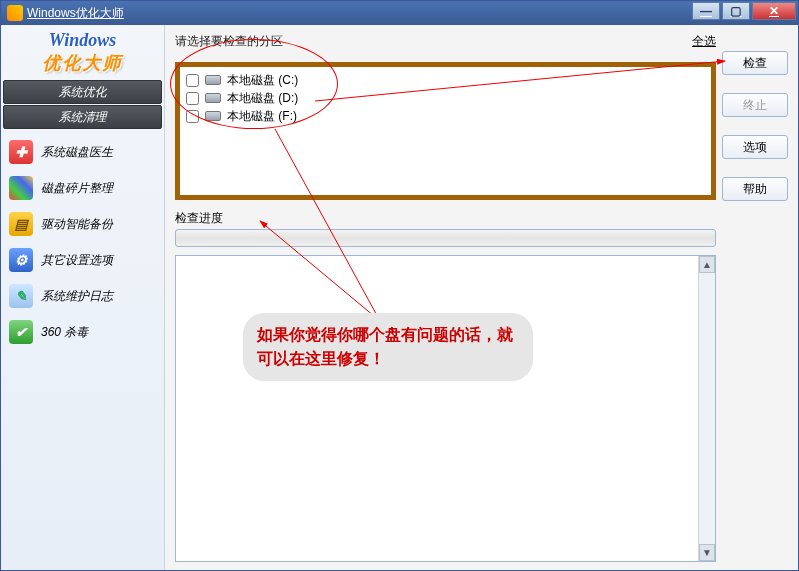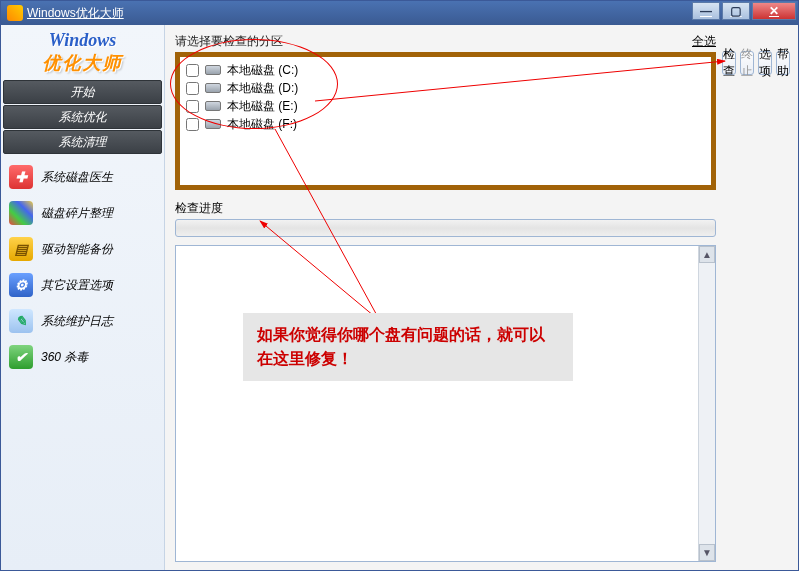--- a/index.html
+++ b/index.html
@@ -21,33 +21,33 @@
   .subitem { height:36px; display:flex; align-items:center; gap:8px; padding:0 6px; cursor:pointer; border-radius:3px; }
   .subitem .ico { width:24px; height:24px; border-radius:4px; display:flex; align-items:center; justify-content:center; color:#fff; font-size:14px; font-weight:bold; }
   .ico.red { background:linear-gradient(#ff6b6b,#d33); }
   .ico.multi { background:linear-gradient(45deg,#e44,#4c4,#46e,#ec4); }
   .ico.yellow { background:linear-gradient(#ffd24a,#e6a800); color:#7a5200;}
   .ico.blue { background:linear-gradient(#6aa0ff,#2f63c8); }
   .ico.green { background:linear-gradient(#7fd47f,#2e9e2e); }
   .ico.pen { background:linear-gradient(#cfe7ff,#9cc2ef); color:#2a6; }
   .content { flex:1; padding:8px 10px; display:flex; gap:6px; position:relative; }
   .main { flex:1; display:flex; flex-direction:column; }
-  .section-label { font-size:12px; color:#222; margin-bottom:2px; display:flex; justify-content:space-between;}
+  .section-label { font-size:12px; color:#222; margin-bottom:12px; display:flex; justify-content:space-between;}
   .section-label a { color:#000000; text-decoration:underline; cursor:pointer;}
   .listbox { border:5px solid #a16207; background:#fff; height:138px; padding:4px 6px; overflow:auto; }
   .drive { display:flex; align-items:center; gap:6px; height:18px; }
   .drive input { margin:0; }
   .drive .dico { width:16px; height:10px; background:linear-gradient(#cfd6df,#9aa3ad); border:1px solid #777; border-radius:2px; }
   .plabel { margin-top:10px; font-size:12px;}
   .progress { height:18px; border:1px solid #9fb6d4; border-radius:3px; background: linear-gradient(#f2f2f2 0%, #e4e4e4 50%, #efefef 100%); margin-top:2px; }
   .log { flex:1; margin-top:8px; border:1px solid #9fb6d4; background:#fff; position:relative; }
   .log-scroll { position:absolute; right:0; top:0; width:17px; height:100%; background:#eef1f5; border-left:1px solid #cfd6df; }
   .log-scroll .up,.log-scroll .down { height:17px; background:#dde3ea; border:1px solid #b8c1cc; display:flex; align-items:center; justify-content:center; font-size:10px; color:#556;}
   .log-scroll .down { position:absolute; bottom:0; width:100%; }
-  .btncol { width:66px; display:flex; gap:4px; padding-top:18px;}
+  .btncol { width:66px; display:flex; flex-direction:column; gap:18px; padding-top:18px;}
   .btn { height:24px; border:1px solid #9fb6d4; background:linear-gradient(#fdfdfd,#e9eef6); border-radius:3px; display:flex; align-items:center; justify-content:center; font-size:12px; cursor:pointer;}
   .btn.disabled { color:#999; cursor:default; }
 
   
   .oval { position:absolute; border:1px solid #e00; border-radius:50%; }
   .note { position:absolute; color:#c00; font-size:16px; font-weight:bold; line-height:1.5; background:#e6e6e6; padding:10px 14px; }
   svg.overlay { position:absolute; left:0; top:0; pointer-events:none; }
 </style>
 </head>
 <body>
@@ -63,21 +63,20 @@
       <div class="tbbtn close">✕</div>
     </div>
   </div>
 
   <div class="body">
     <div class="sidebar">
       <div class="logo">
         <div class="l1">Windows</div>
         <div class="l2">优化大师</div>
       </div>
-      <div class="nav-dark">开始</div>
       <div class="nav-dark">系统优化</div>
       <div class="nav-dark">系统清理</div>
 
       <div class="subnav">
         <div class="subitem">
           <div class="ico red">✚</div>
           <span>系统磁盘医生</span>
         </div>
         <div class="subitem">
           <div class="ico multi"></div>
@@ -115,25 +114,20 @@
             <span>本地磁盘 (C:)</span>
           </div>
           <div class="drive">
             <input type="checkbox" style="">
             <span class="dico"></span>
             <span>本地磁盘 (D:)</span>
           </div>
           <div class="drive">
             <input type="checkbox" style="">
             <span class="dico"></span>
-            <span>本地磁盘 (E:)</span>
-          </div>
-          <div class="drive">
-            <input type="checkbox" style="">
-            <span class="dico"></span>
             <span>本地磁盘 (F:)</span>
           </div>
         </div>
 
         <div class="plabel">检查进度</div>
         <div class="progress"></div>
 
         <div class="log">
           <div class="log-scroll">
             <div class="up">▲</div>
@@ -153,17 +147,17 @@
       <svg class="overlay" width="640" height="540">
         <defs>
           <marker id="ah" markerWidth="10" markerHeight="10" refX="8" refY="3" orient="auto">
             <path d="M0,0 L0,6 L9,3 z" fill="#e00"></path>
           </marker>
         </defs>
         <line x1="110" y1="104" x2="215" y2="296" stroke="#e00" stroke-width="1"></line>
         <line x1="150" y1="76" x2="560" y2="36" stroke="#e00" stroke-width="1" marker-end="url(#ah)"></line>
         <line x1="215" y1="296" x2="95" y2="196" stroke="#e00" stroke-width="1" marker-end="url(#ah)"></line>
       </svg>
-      <div class="note" style="left:78px; top:288px; width:330px;">如果你觉得你哪个盘有问题的话，就可以在这里修复！</div>
+      <div class="note" style="left:78px; top:288px; width:290px;border-radius:21px;">如果你觉得你哪个盘有问题的话，就可以在这里修复！</div>
     </div>
   </div>
 
 </div>
 
 </body></html>

